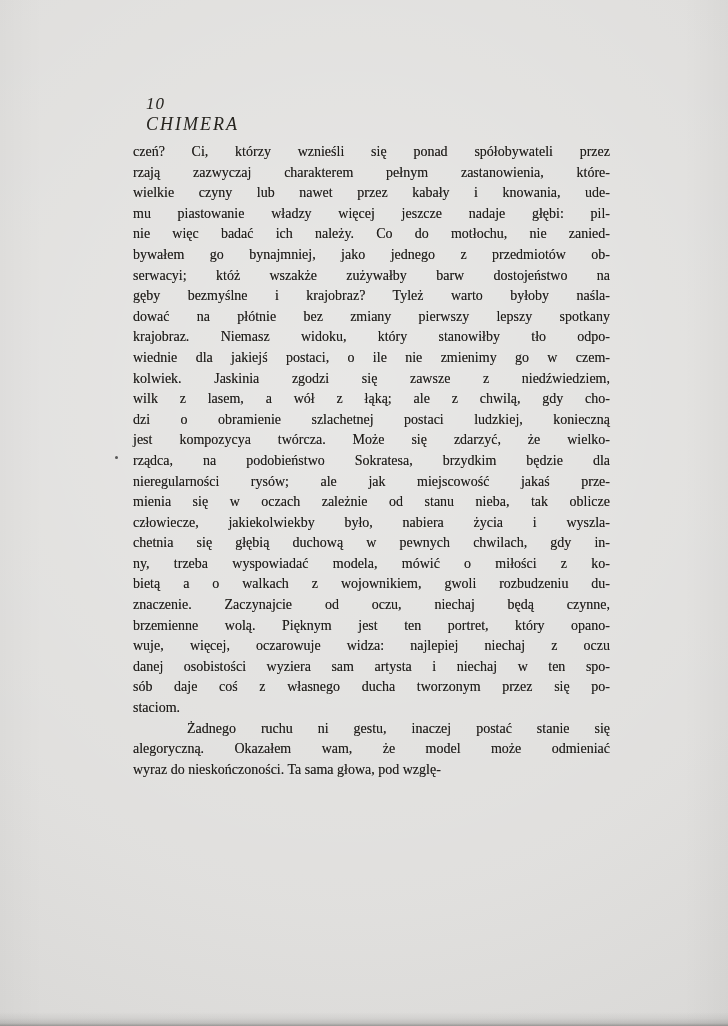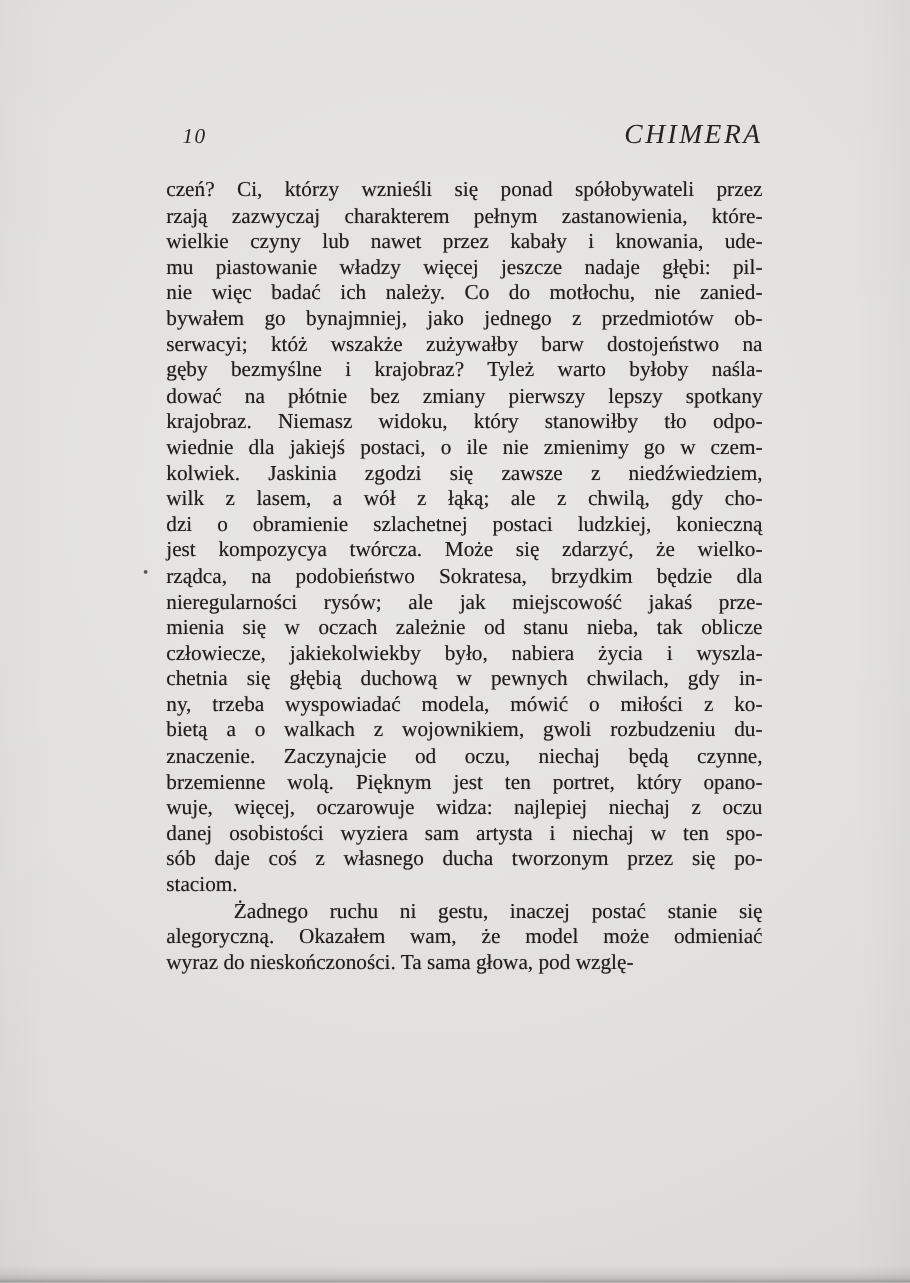--- a/index.html
+++ b/index.html
@@ -45,39 +45,40 @@
 
   .running-header {
     position: absolute;
     left: 133px;
     top: 94px;
     width: 477px;
     display: flex;
     justify-content: space-between;
     align-items: baseline;
     color: #26241f;
+    flex-direction: column;
   }
   .page-number {
     font-style: italic;
     font-size: 17px;
     letter-spacing: 1px;
     margin-left: 13px;
   }
   .running-title {
     font-style: italic;
-    font-size: 22px;
+    font-size: 18px;
     letter-spacing: 2px;
   }
 
   .text-block {
     position: absolute;
     left: 133px;
     top: 142px;
     width: 477px;
-    font-size: 17px;
+    font-size: 14px;
     color: #201e1b;
     text-shadow: 0 0 0.6px rgba(32,30,27,0.55);
   }
   .line {
     height: 20.6px;
     line-height: 20.6px;
     text-align: justify;
     text-align-last: justify;
     white-space: nowrap;
     overflow: visible;

